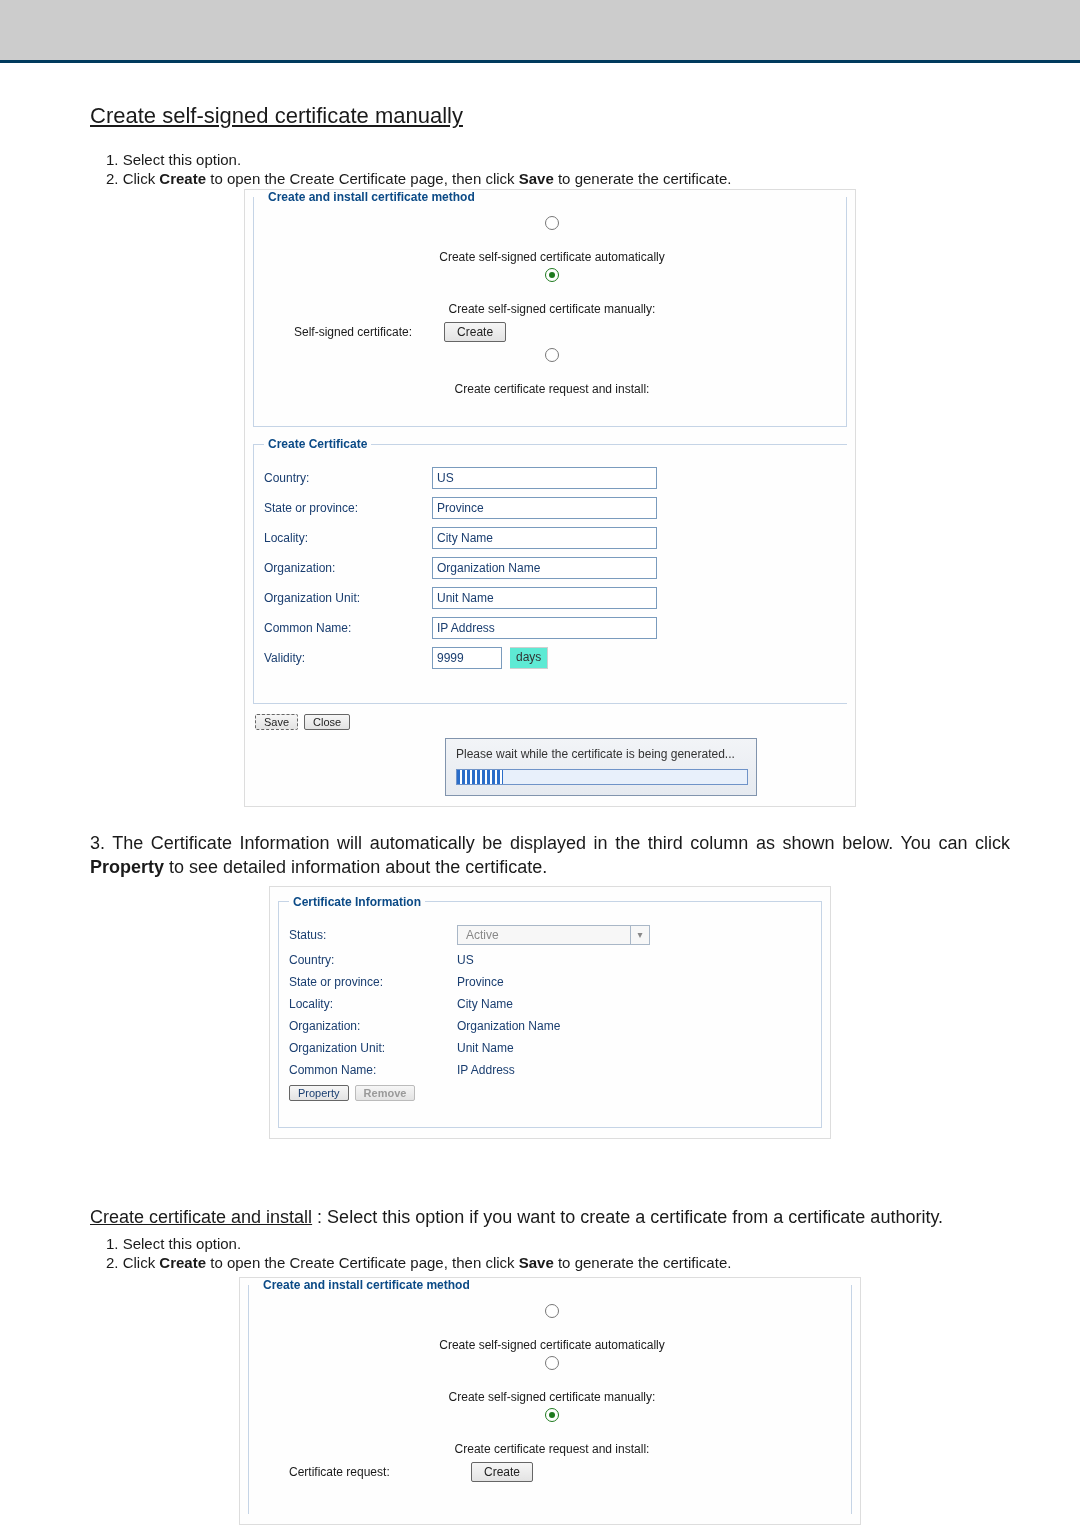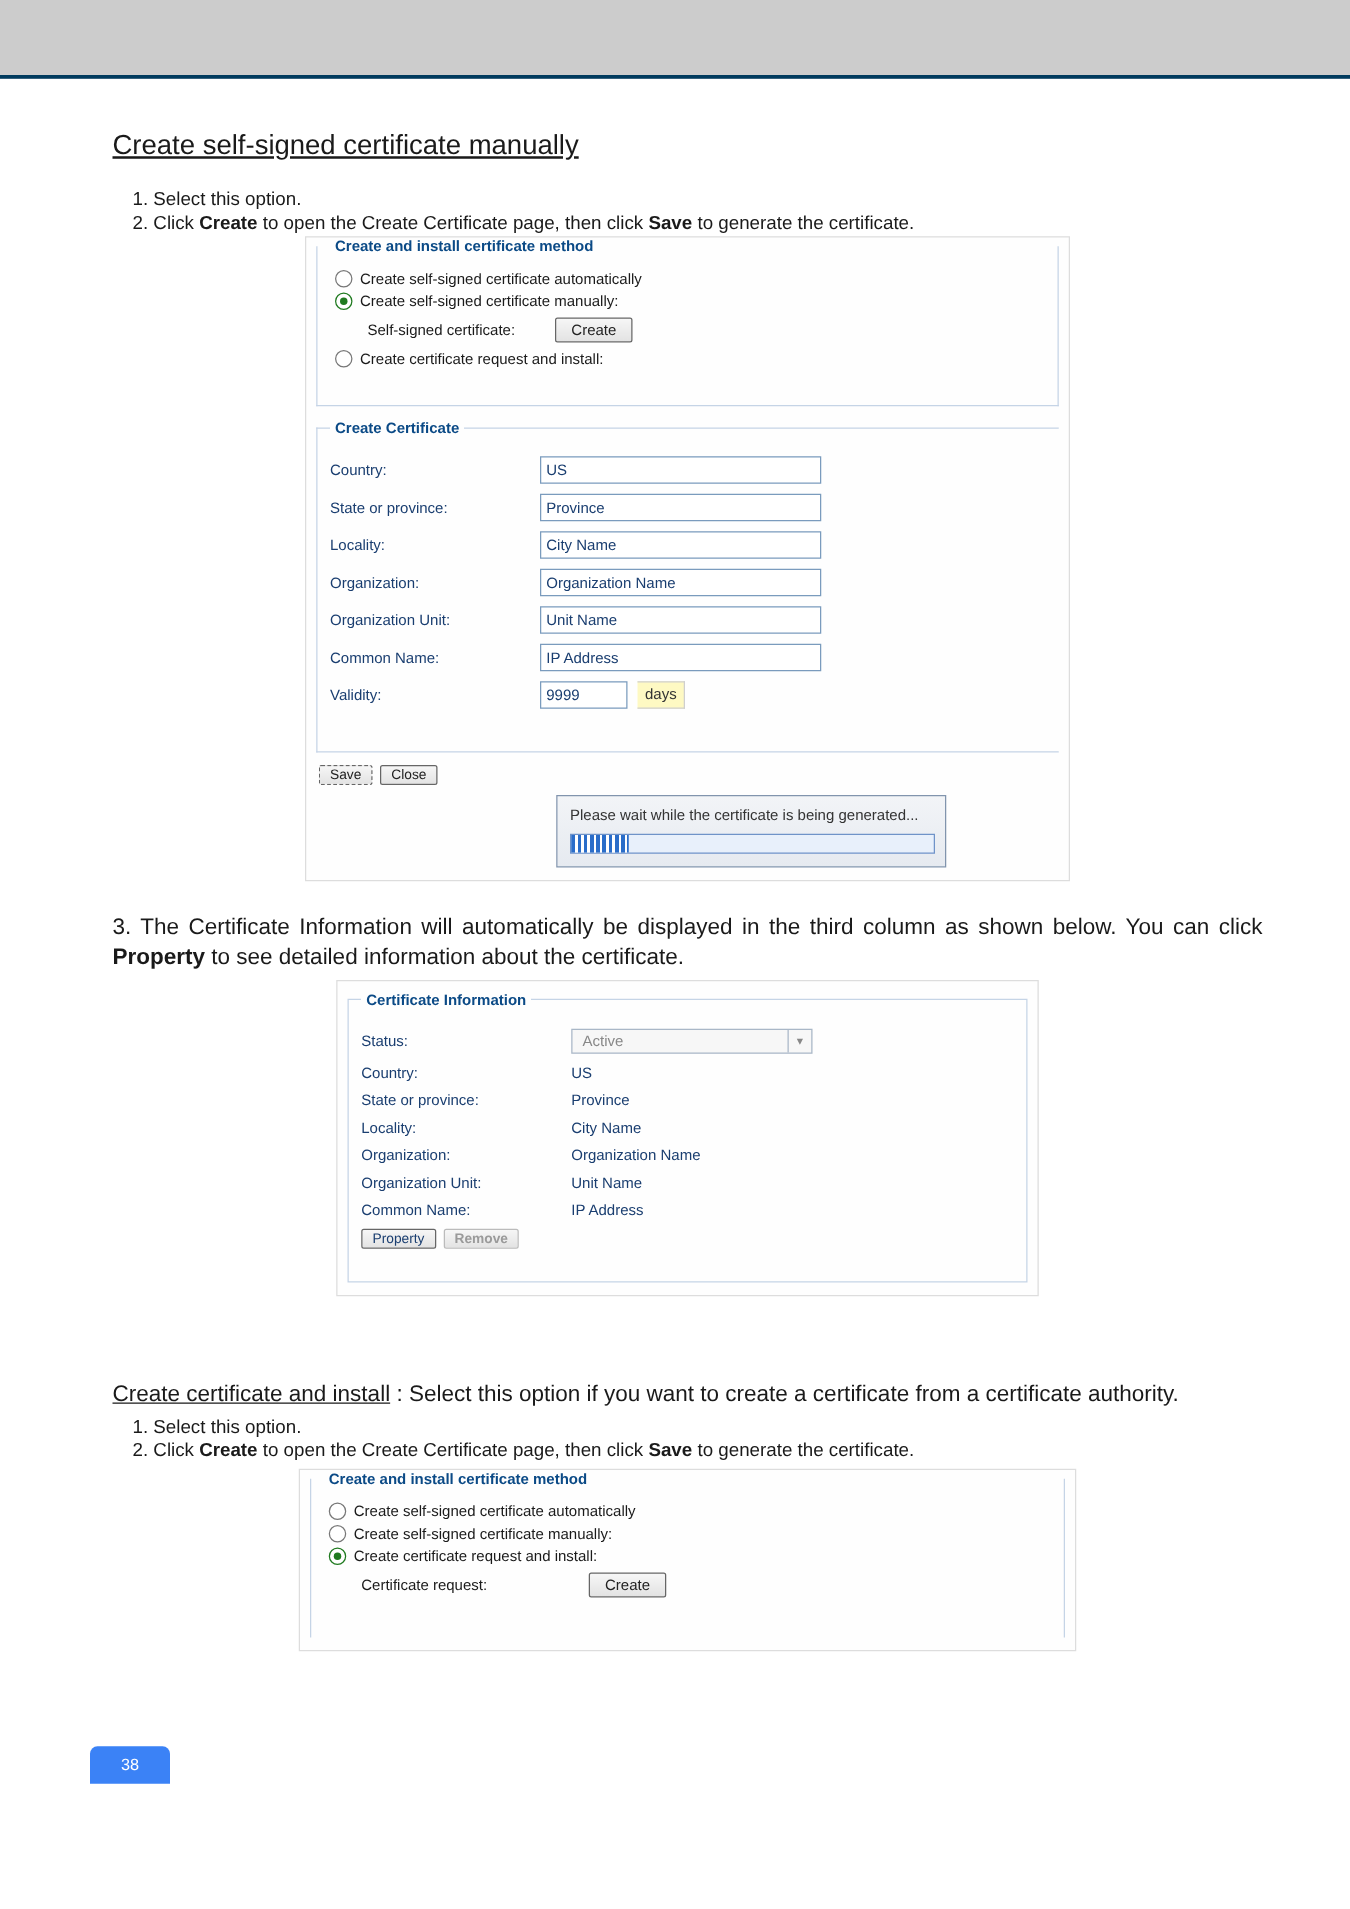--- a/index.html
+++ b/index.html
@@ -58,21 +58,22 @@
     font-weight: bold;
     font-size: 12px;
     padding: 0 4px;
   }
 
   .radio-row {
     font-size: 12px;
     margin: 4px 0 4px 4px;
     display: flex;
     align-items: center;
-    gap: 6px;
+    gap: 20px;
+    flex-direction: column;
   }
   .radio {
     width: 12px; height: 12px;
     border: 1px solid #777;
     border-radius: 50%;
     display: inline-flex;
     align-items: center;
     justify-content: center;
     background: #fff;
     flex: 0 0 auto;
@@ -125,21 +126,21 @@
   }
   .ti.w-med { width: 215px; }
   .ti.w-sm  { width: 60px; }
   .static-suffix {
     font-size: 12px;
     color: #333;
     border: 1px solid #cfcfcf;
     border-left: none;
     padding: 2px 6px;
     height: 16px;
-    background: #fef9c3;
+    background: #5eead4;
   }
 
   .btn-row { margin: 8px 0 0 10px; display: flex; gap: 6px; }
 
   .progress-box {
     margin: 8px 10px 10px 200px;
     width: 290px;
     border: 1px solid #8194ad;
     background: linear-gradient(#f2f4f7,#e6eaf0);
     padding: 8px 10px 10px 10px;

